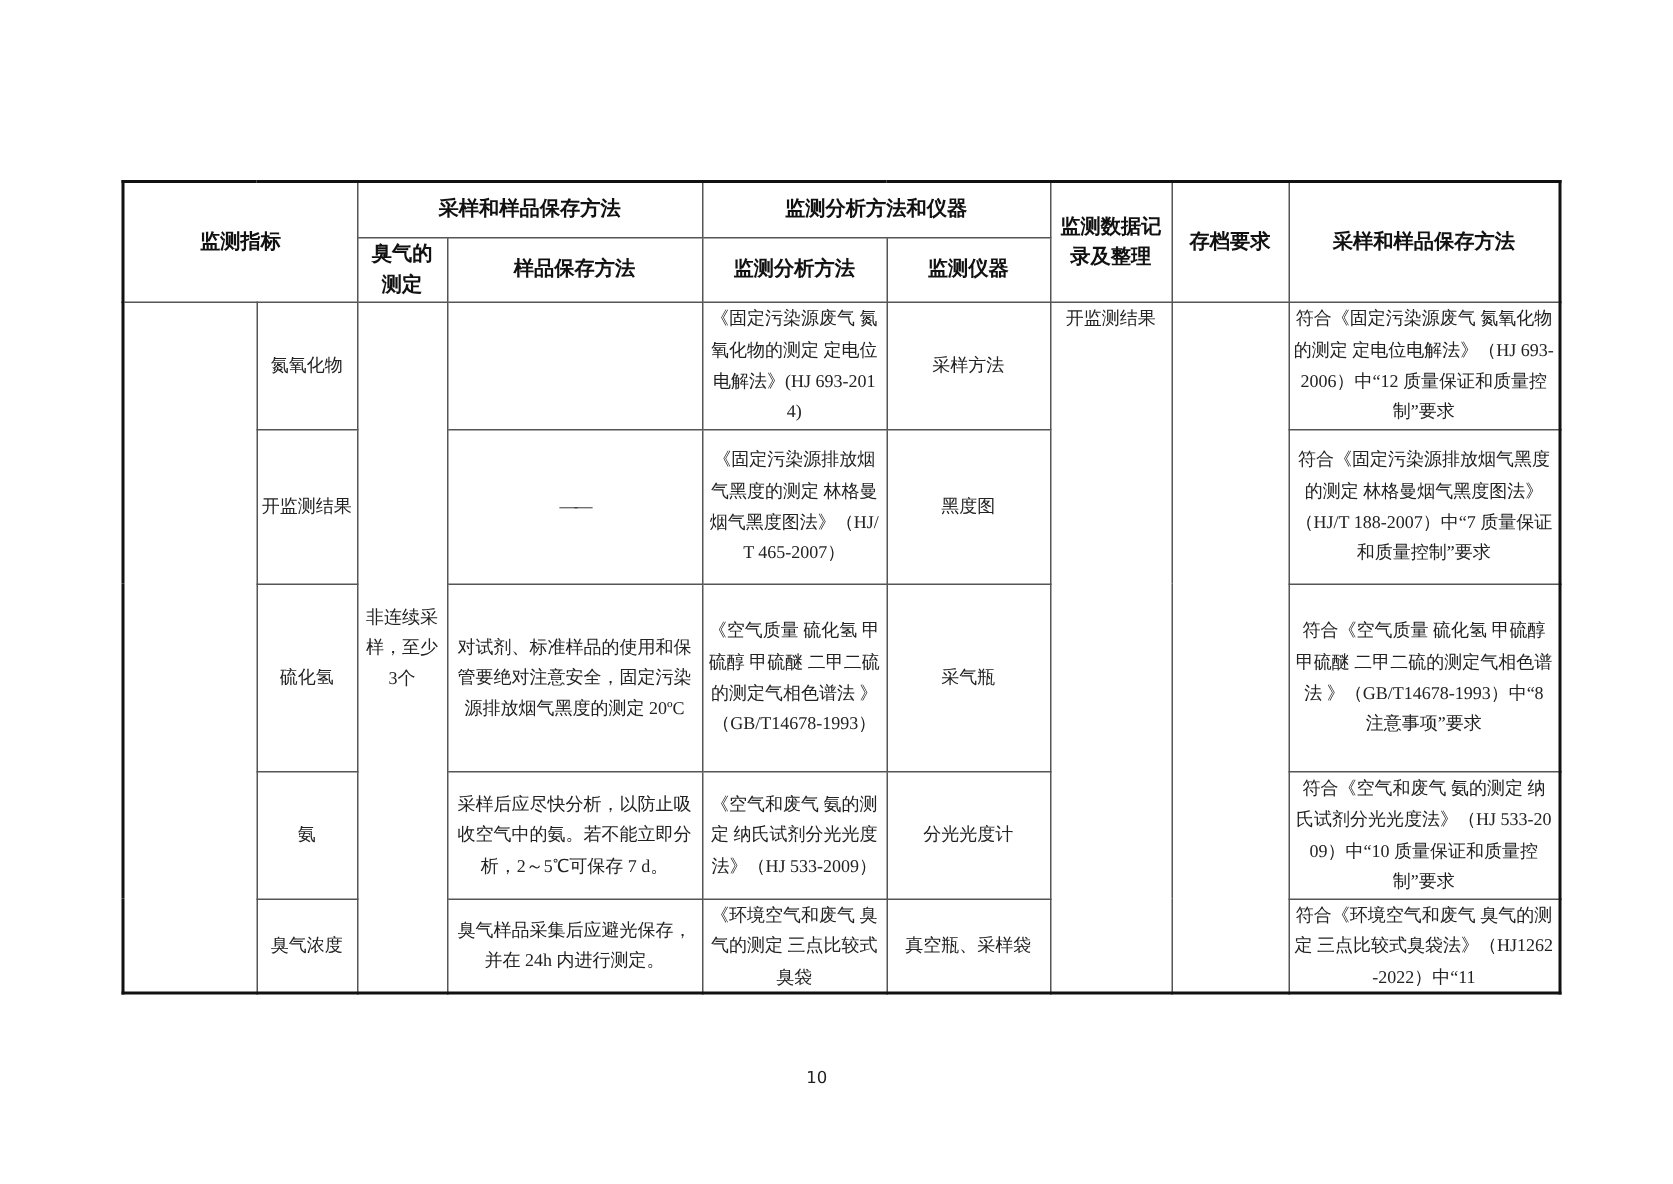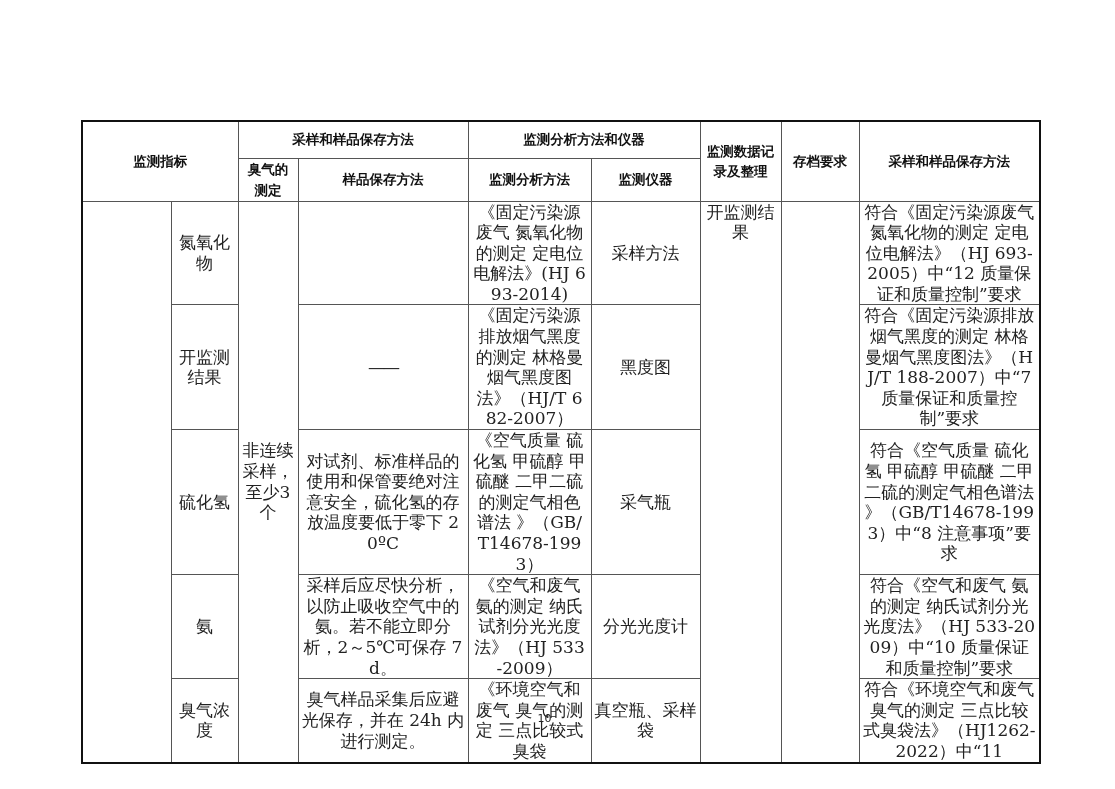--- a/index.html
+++ b/index.html
@@ -2,22 +2,22 @@
 <html><head>
 <meta charset="utf-8">
 <style>
   html, body { margin:0; padding:0; background:#ffffff; }
   body { width:1115px; height:789px; position:relative; overflow:hidden;
          font-family:"DejaVu Serif","Liberation Serif",serif; color:#222; }
   .page { position:absolute; left:0; top:0; width:1115px; height:789px; background:#fff; }
   table.monitor { position:absolute; left:81px; top:120px; border-collapse:collapse;
                   table-layout:fixed; width:958px; border:2px solid #111; }
   table.monitor td, table.monitor th { border:1px solid #555; padding:0 3px; text-align:center;
-                  vertical-align:middle; font-size:17px; line-height:20.6px; font-weight:normal;
-                  overflow:hidden; word-break:break-all; }
+                  vertical-align:middle; font-size:12px; line-height:20.6px; font-weight:normal;
+                  overflow:hidden; word-break:break-all;font-family:Liberation Serif, serif; }
   table.monitor th { font-family:"DejaVu Sans","Liberation Sans",sans-serif; font-weight:bold; font-size:13.5px; color:#111; }
   table.monitor td.top { vertical-align:top; }
   .dash { font-size:16px; letter-spacing:-2px; }
   .pagenum { position:absolute; left:0; width:1089px; top:712px; text-align:center;
              font-family:"DejaVu Sans","Liberation Sans",sans-serif; font-size:11px; color:#222; }
 </style>
 </head>
 <body>
 
 <div class="page">
@@ -50,32 +50,32 @@
     </tr>
     <tr style="height:85px">
       <td rowspan="5"></td>
       <td>氮氧化物</td>
       <td rowspan="5">非连续采样，至少3个</td>
       <td></td>
       <td>《固定污染源废气 氮氧化物的测定 定电位电解法》(HJ 693-2014)</td>
       <td>采样方法</td>
       <td rowspan="5" class="top">开监测结果</td>
       <td rowspan="5"></td>
-      <td>符合《固定污染源废气 氮氧化物的测定 定电位电解法》（HJ 693-2005）中“12 质量保证和质量控制”要求</td>
+      <td>符合《固定污染源废气 氮氧化物的测定 定电位电解法》（HJ 693-2006）中“12 质量保证和质量控制”要求</td>
     </tr>
     <tr style="height:103px">
       <td>开监测结果</td>
       <td class="dash">——</td>
-      <td>《固定污染源排放烟气黑度的测定 林格曼烟气黑度图法》（HJ/T 682-2007）</td>
+      <td>《固定污染源排放烟气黑度的测定 林格曼烟气黑度图法》（HJ/T 465-2007）</td>
       <td>黑度图</td>
       <td>符合《固定污染源排放烟气黑度的测定 林格曼烟气黑度图法》（HJ/T 188-2007）中“7 质量保证和质量控制”要求</td>
     </tr>
     <tr style="height:125px">
       <td>硫化氢</td>
-      <td>对试剂、标准样品的使用和保管要绝对注意安全，硫化氢的存放温度要低于零下 20ºC</td>
+      <td>对试剂、标准样品的使用和保管要绝对注意安全，固定污染源排放烟气黑度的测定 20ºC</td>
       <td>《空气质量 硫化氢 甲硫醇 甲硫醚 二甲二硫的测定气相色谱法 》（GB/T14678-1993）</td>
       <td>采气瓶</td>
       <td>符合《空气质量 硫化氢 甲硫醇 甲硫醚 二甲二硫的测定气相色谱法 》（GB/T14678-1993）中“8 注意事项”要求</td>
     </tr>
     <tr style="height:85px">
       <td>氨</td>
       <td>采样后应尽快分析，以防止吸收空气中的氨。若不能立即分析，2～5℃可保存 7 d。</td>
       <td>《空气和废气 氨的测定 纳氏试剂分光光度法》（HJ 533-2009）</td>
       <td>分光光度计</td>
       <td>符合《空气和废气 氨的测定 纳氏试剂分光光度法》（HJ 533-2009）中“10 质量保证和质量控制”要求</td>

